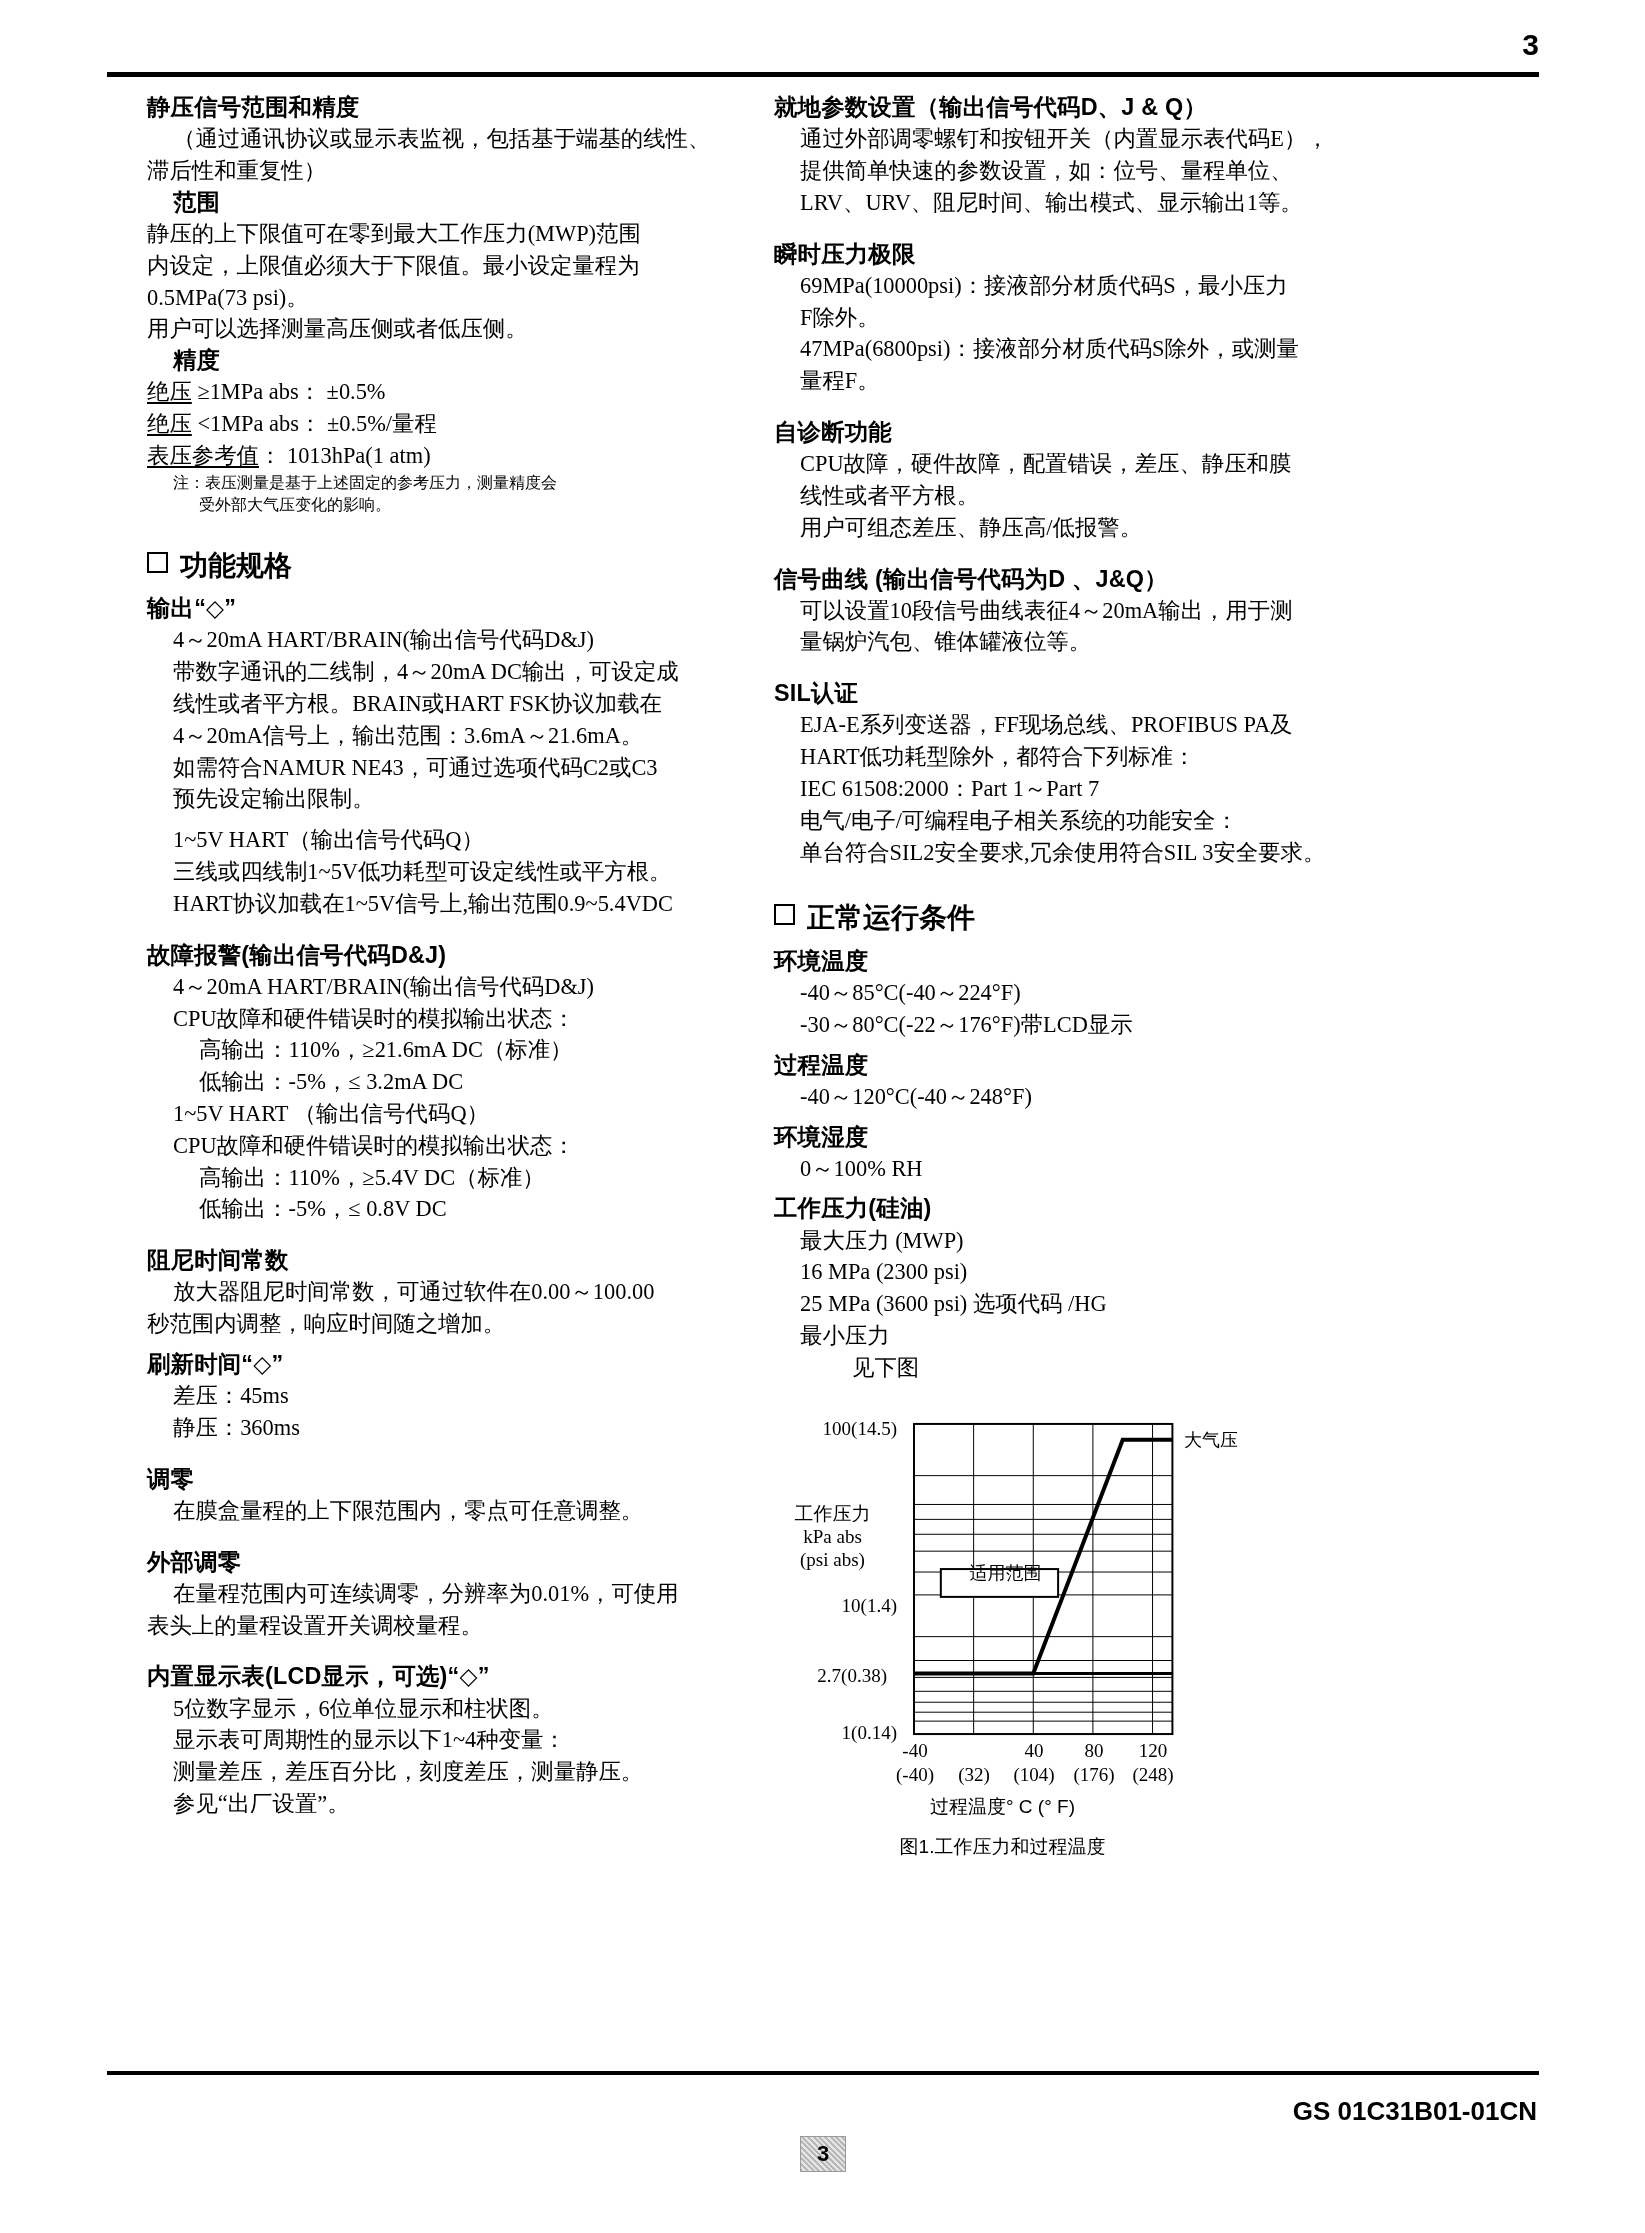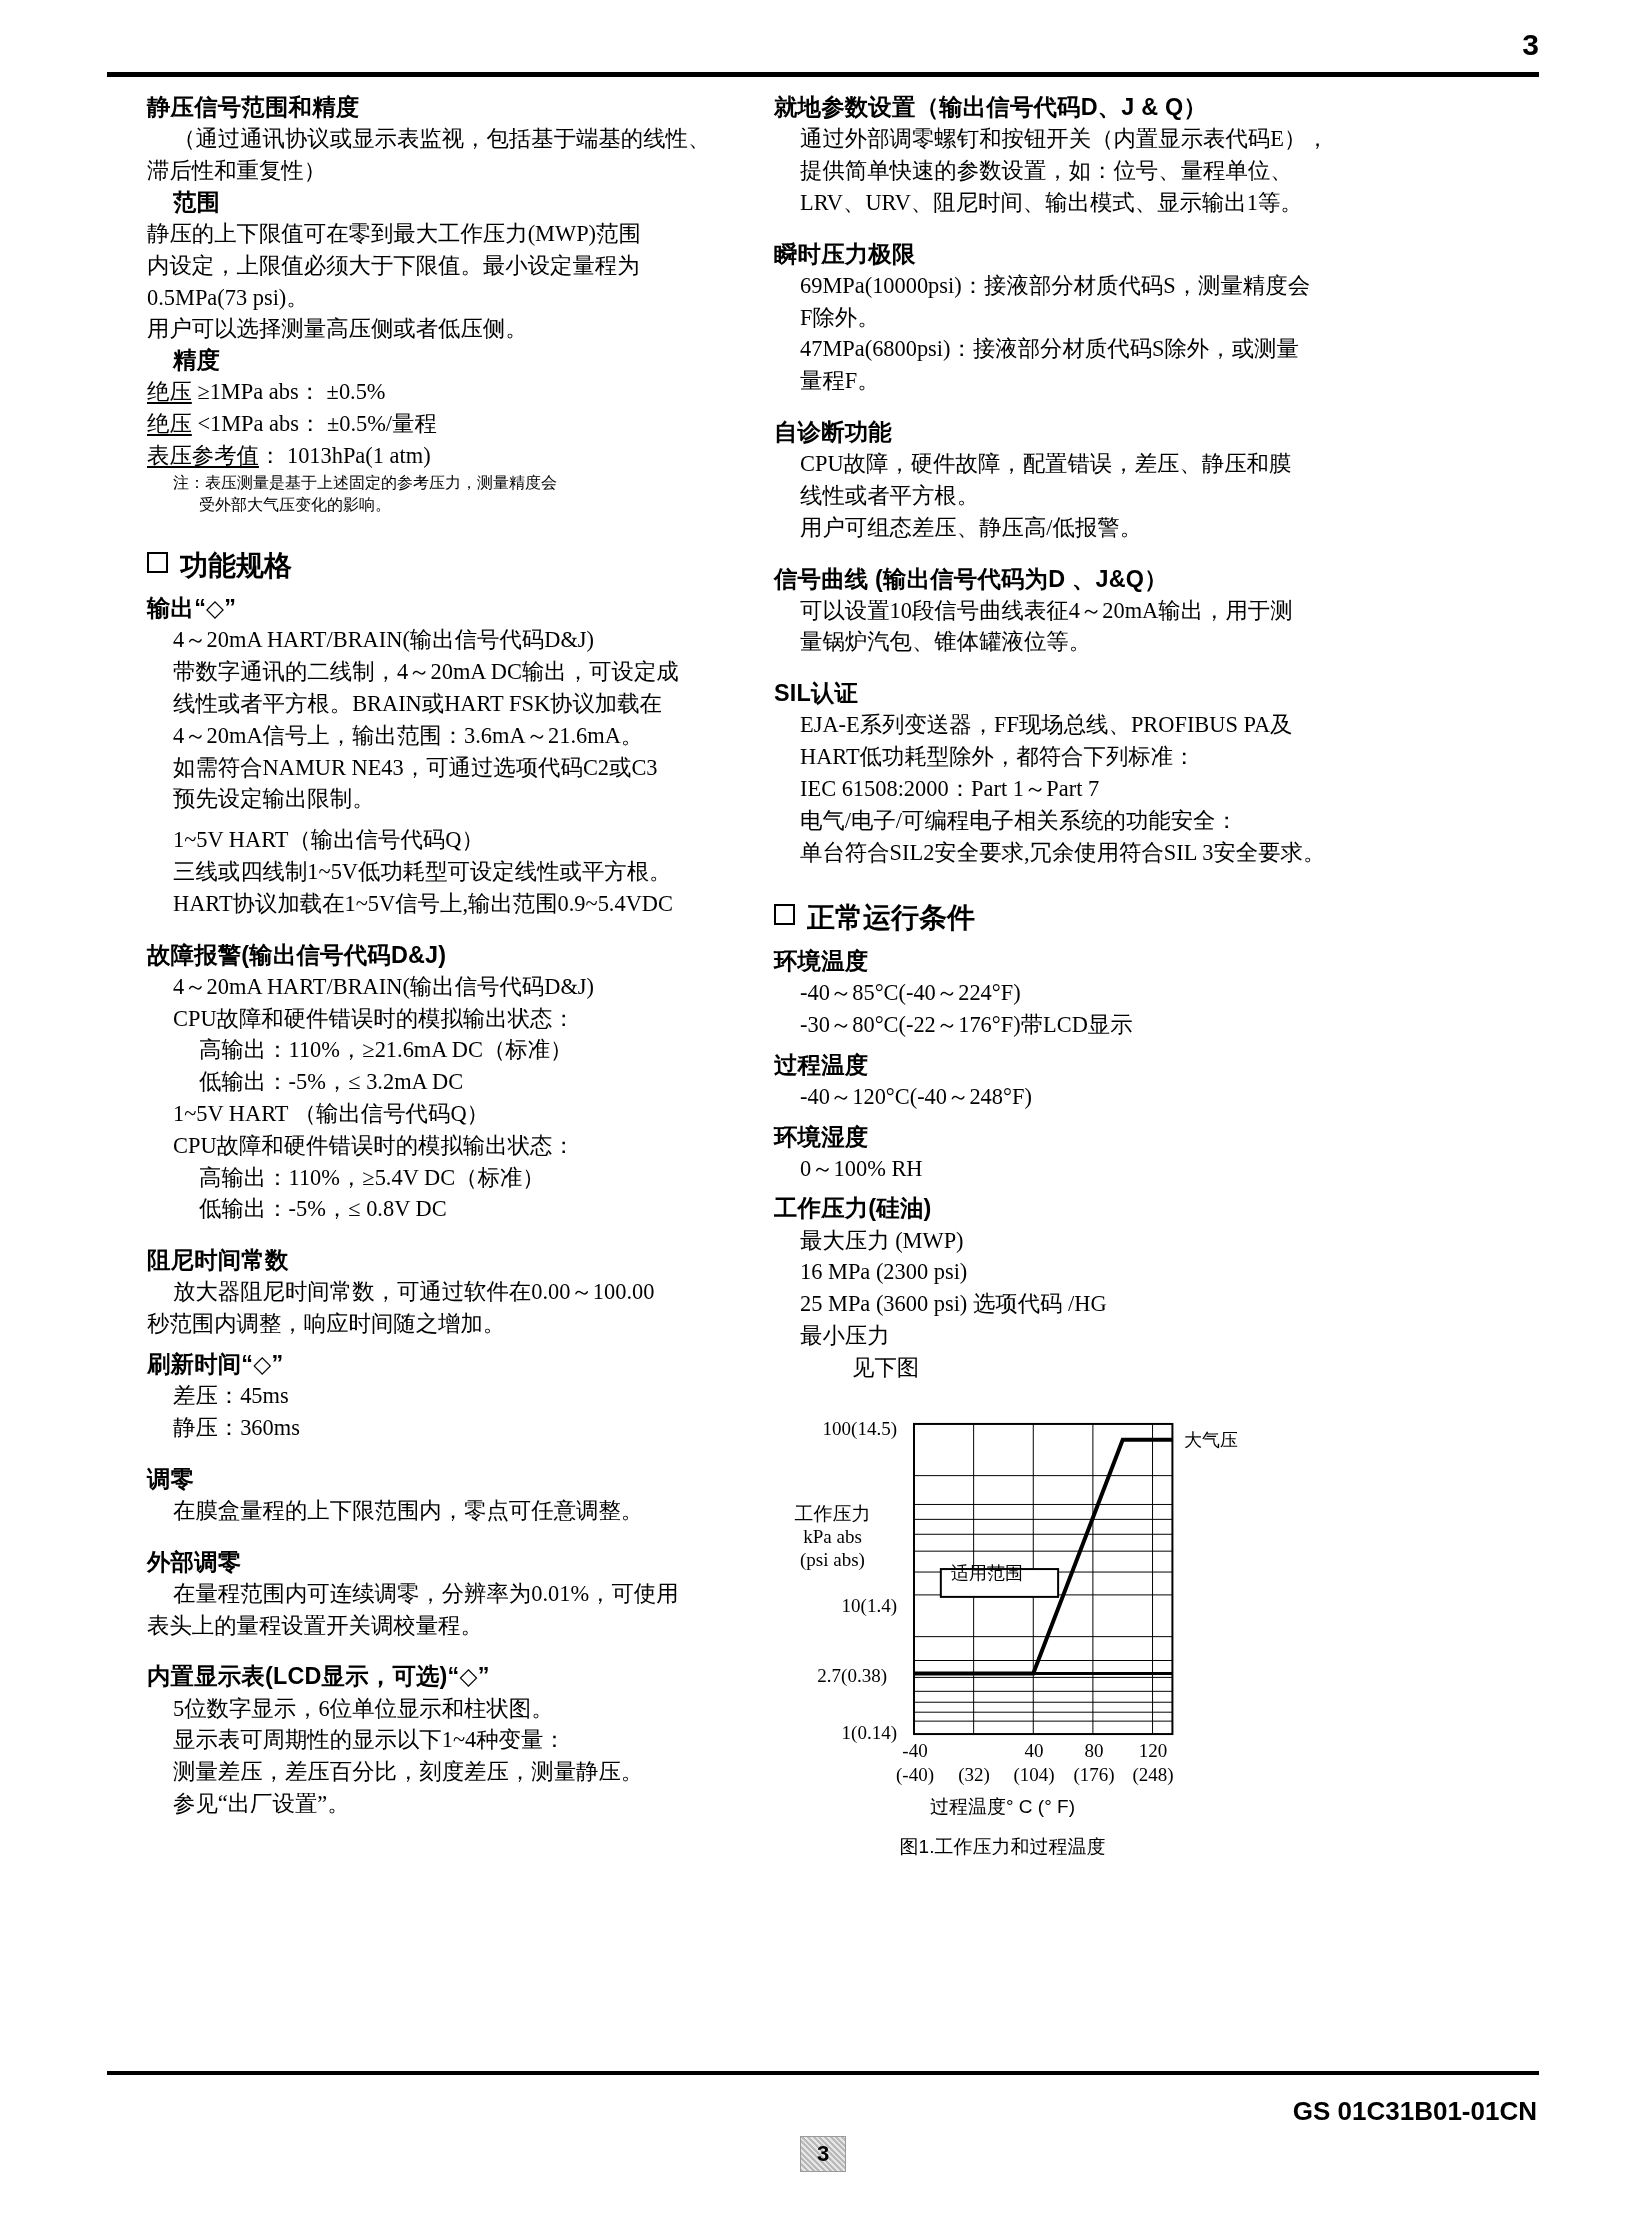--- a/index.html
+++ b/index.html
@@ -271,21 +271,21 @@
 
     <div class="col col-right">
 
       <div class="h-sec">就地参数设置（输出信号代码D、J &amp; Q）</div>
       <div class="txt ind1">通过外部调零螺钉和按钮开关（内置显示表代码E），</div>
       <div class="txt ind1">提供简单快速的参数设置，如：位号、量程单位、</div>
       <div class="txt ind1">LRV、URV、阻尼时间、输出模式、显示输出1等。</div>
 
       <div class="gap-m"></div>
       <div class="h-sec">瞬时压力极限</div>
-      <div class="txt ind1">69MPa(10000psi)：接液部分材质代码S，测量精度会</div>
+      <div class="txt ind1">69MPa(10000psi)：接液部分材质代码S，最小压力</div>
       <div class="txt ind1">F除外。</div>
       <div class="txt ind1">47MPa(6800psi)：接液部分材质代码S除外，或测量</div>
       <div class="txt ind1">量程F。</div>
 
       <div class="gap-m"></div>
       <div class="h-sec">自诊断功能</div>
       <div class="txt ind1">CPU故障，硬件故障，配置错误，差压、静压和膜</div>
       <div class="txt ind1">线性或者平方根。</div>
       <div class="txt ind1">用户可组态差压、静压高/低报警。</div>
 
@@ -370,21 +370,21 @@
             <line x1="121" y1="14" x2="121" y2="326"></line>
             <line x1="181" y1="14" x2="181" y2="326"></line>
             <line x1="241" y1="14" x2="241" y2="326"></line>
           </g>
 
           <polyline points="1,265 121,265 211,30 261,30" fill="none" stroke="#000000" stroke-width="4"></polyline>
 
           <rect x="28" y="160" width="118" height="28" fill="#ffffff" stroke="#000000" stroke-width="2"></rect>
         </svg>
 
-        <div class="fig-ann" style="left:177px; top:151px; width:109px; ">适用范围</div>
+        <div class="fig-ann" style="left:177px; top:151px; width:109px; text-align:center;">适用范围</div>
 
         <div class="fig-ann" style="left:410px; top:18px;">大气压</div>
 
         <div class="fig-xlabel" style="left:96px; top:330px;">-40</div>
         <div class="fig-xlabel" style="left:155px; top:330px;"></div>
         <div class="fig-xlabel" style="left:215px; top:330px;">40</div>
         <div class="fig-xlabel" style="left:275px; top:330px;">80</div>
         <div class="fig-xlabel" style="left:334px; top:330px;">120</div>
 
         <div class="fig-xlabel" style="left:96px; top:354px;">(-40)</div>

